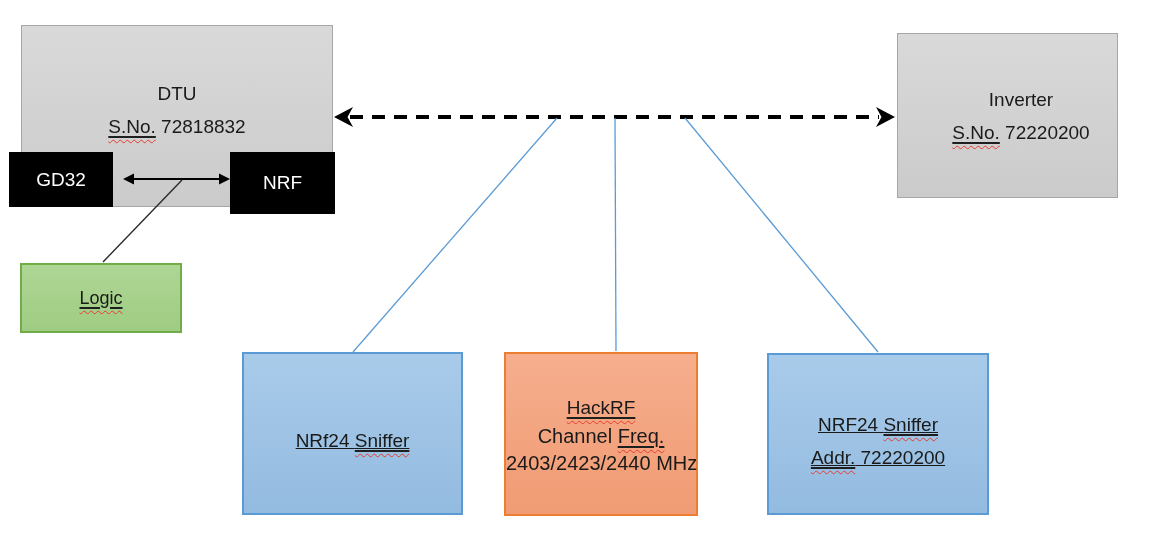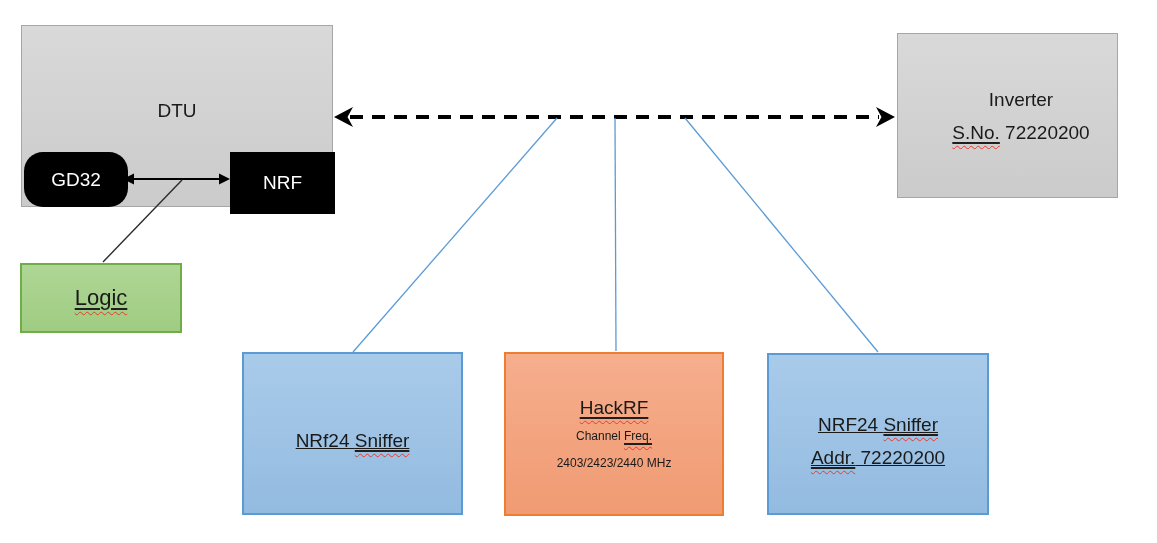--- a/index.html
+++ b/index.html
@@ -29,43 +29,43 @@
   .chip {
     position: absolute;
     box-sizing: border-box;
     background: #000000;
     color: #ffffff;
     display: flex;
     align-items: center;
     justify-content: center;
     font-size: 19px;
   }
-  .gd32 { left: 24px;  top: 152px; width: 104px; height: 55px; border-radius: 19px; }
+  .gd32 { left: 9px;  top: 152px; width: 104px; height: 55px; }
   .nrf  { left: 230px; top: 152px; width: 105px; height: 62px; }
   .logic {
     left: 20px; top: 263px; width: 162px; height: 70px;
     background: linear-gradient(180deg, #aed695 0%, #9fcc82 100%);
     border: 2px solid #70ad47;
-    font-size: 22px;
+    font-size: 18px;
   }
   .blue {
     background: linear-gradient(180deg, #a9cbea 0%, #93bbe0 100%);
     border: 2px solid #5b9bd5;
     text-decoration: underline;
   }
   .sniffer-left  { left: 242px; top: 352px; width: 221px; height: 163px; padding-top: 14px; }
   .sniffer-right { left: 767px; top: 353px; width: 222px; height: 162px; padding-top: 14px; }
   .orange {
     background: linear-gradient(180deg, #f6ae8d 0%, #f09b73 100%);
     border: 2px solid #ed7d31;
   }
-  .hackrf { left: 504px; top: 352px; width: 220px; height: 164px; }
+  .hackrf { left: 504px; top: 352px; width: 194px; height: 164px; }
   .txt { width: 100%; }
   .line  { font-size: 19px; line-height: 33px; white-space: nowrap; }
-  .line-sub { font-size: 12px; line-height: 27px; white-space: nowrap; }
+  .line-sub { font-size: 20px; line-height: 27px; white-space: nowrap; }
   .line-title { font-size: 19px; line-height: 31px; white-space: nowrap; }
   
   .flag {
     text-decoration: underline;
     text-decoration-color: #1f1f1f;
     text-decoration-thickness: 1.5px;
     text-underline-offset: 3px;
   }
   .sq {
     text-decoration: underline wavy #e83b2e;
@@ -81,20 +81,21 @@
   }
 </style>
 </head>
 <body>
 
 <div id="canvas">
 
   <div class="box gray dtu">
     <div class="txt" style="margin-bottom:12px;">
       <div class="line">DTU</div>
+      <div class="line"><span class="flag"><span class="sq">S.No.</span></span><span> 72818832</span></div>
     </div>
   </div>
 
   <div class="chip gd32">
       <span>GD32</span>
     </div>
   <div class="chip nrf">
       <span>NRF</span>
     </div>
 

